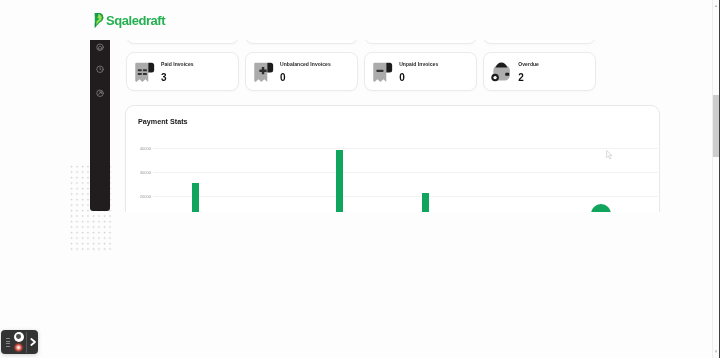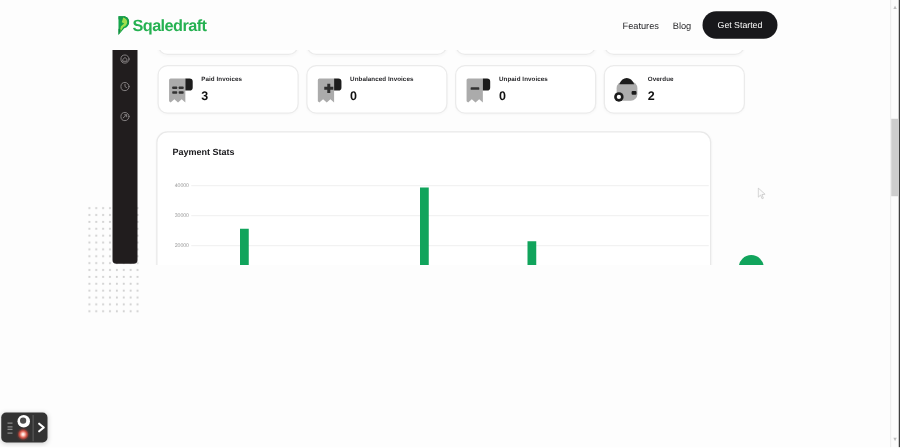--- a/index.html
+++ b/index.html
@@ -31,21 +31,21 @@
   .cards { position:absolute; left:126px; width:470px; display:flex; justify-content:space-between; }
   .cards-top { top:5px; }
   .cards-main { top:52px; }
   .card { width:112.7px; height:39px; background:#fff; border:1px solid #ebebeb; border-radius:8px;
           display:flex; align-items:center; padding:0 6px; gap:6px; box-shadow:0 1px 2px rgba(0,0,0,0.025); }
   .card-ico { width:21px; height:22px; flex:none; margin-left:1px; }
   .card-txt { position:relative; top:1px; }
   .card-label { font-size:5px; font-weight:700; color:#27272a; line-height:1; letter-spacing:0.05px; white-space:nowrap; }
   .card-value { font-size:10px; font-weight:700; color:#111111; line-height:1; margin-top:5.5px; }
 
-  .chartcard { position:absolute; left:125px; top:105px; width:444px; height:130px; background:#fff;
+  .chartcard { position:absolute; left:125px; top:105px; width:535px; height:130px; background:#fff;
                border:1px solid #e9e9e9; border-radius:9px; box-shadow:0 1px 2px rgba(0,0,0,0.03); }
   .chart-title { position:absolute; left:12px; top:11px; font-size:7.2px; font-weight:700; color:#18181b; }
   .plot { position:absolute; left:0; top:0; right:0; bottom:0; }
   .ylab { position:absolute; left:4px; width:21px; text-align:right; font-size:4.2px; color:#9a9a9a;
           transform:translateY(-50%); letter-spacing:-.1px; }
   .gridline { position:absolute; left:27px; right:1px; height:1px; background:#f2f2f2; }
   .bar { position:absolute; width:7px; bottom:-25px; }
   .gcircle { position:absolute; width:20px; height:20px; border-radius:50%; }
 
   
@@ -195,27 +195,20 @@
           <stop offset="1" stop-color="#1fae4d"></stop>
             </linearGradient>
           </defs>
         <path d="M4.2 1.2h5.1c3.5 0 5.9 2.4 5.9 6 0 3.2-1.9 5.7-5 6.6l-6 6.9z" fill="#16a64c"></path>
         <path d="M4.2 1.2h5.1c3.5 0 5.9 2.4 5.9 6 0 .9-.2 1.8-.5 2.6L4.2 4.4z" fill="#179b4a"></path>
         <path d="M9.1 2.6c2.6.8 4.1 2.4 4.1 4.7 0 2.3-1.5 4.2-4 5.2l-4.4 6.6 2-7.5 3.4-2.7-2.6-1.4z" fill="#a0df4e"></path>
         <path d="M4.2 14.3l2.6 1-2.6 5.4z" fill="#0e8c41"></path>
         </svg>
       <span class="logo-text" style="color: rgb(37, 177, 81);">Sqaledraft</span>
     </div>
-    <div class="nav">
-      <a class="nav-link" href="#">Features</a>
-      <span class="gap1"></span>
-      <a class="nav-link" href="#">Blog</a>
-      <span class="gap2"></span>
-      <span class="cta" style="background: rgb(24, 24, 27); color: rgb(255, 255, 255);">Get Started</span>
-    </div>
   </div>
 
   <svg class="cursor" viewBox="0 0 12 17" style="left: 606px; top: 150px;">
     <path d="M1 0.6 10.4 9.2 6.1 9.6 8.1 14.6 6.3 15.4 4.3 10.3 1 13.2z" fill="#fafafa" stroke="#9b9b9b" stroke-width="1.1"></path>
     </svg>
 
   <div class="scrolltrack">
     <div class="sb-arrow" style="top:3px">▲</div>
     <div class="scrollthumb" style="background: rgb(205, 205, 205);"></div>
     <div class="sb-arrow" style="bottom:3px">▼</div>

